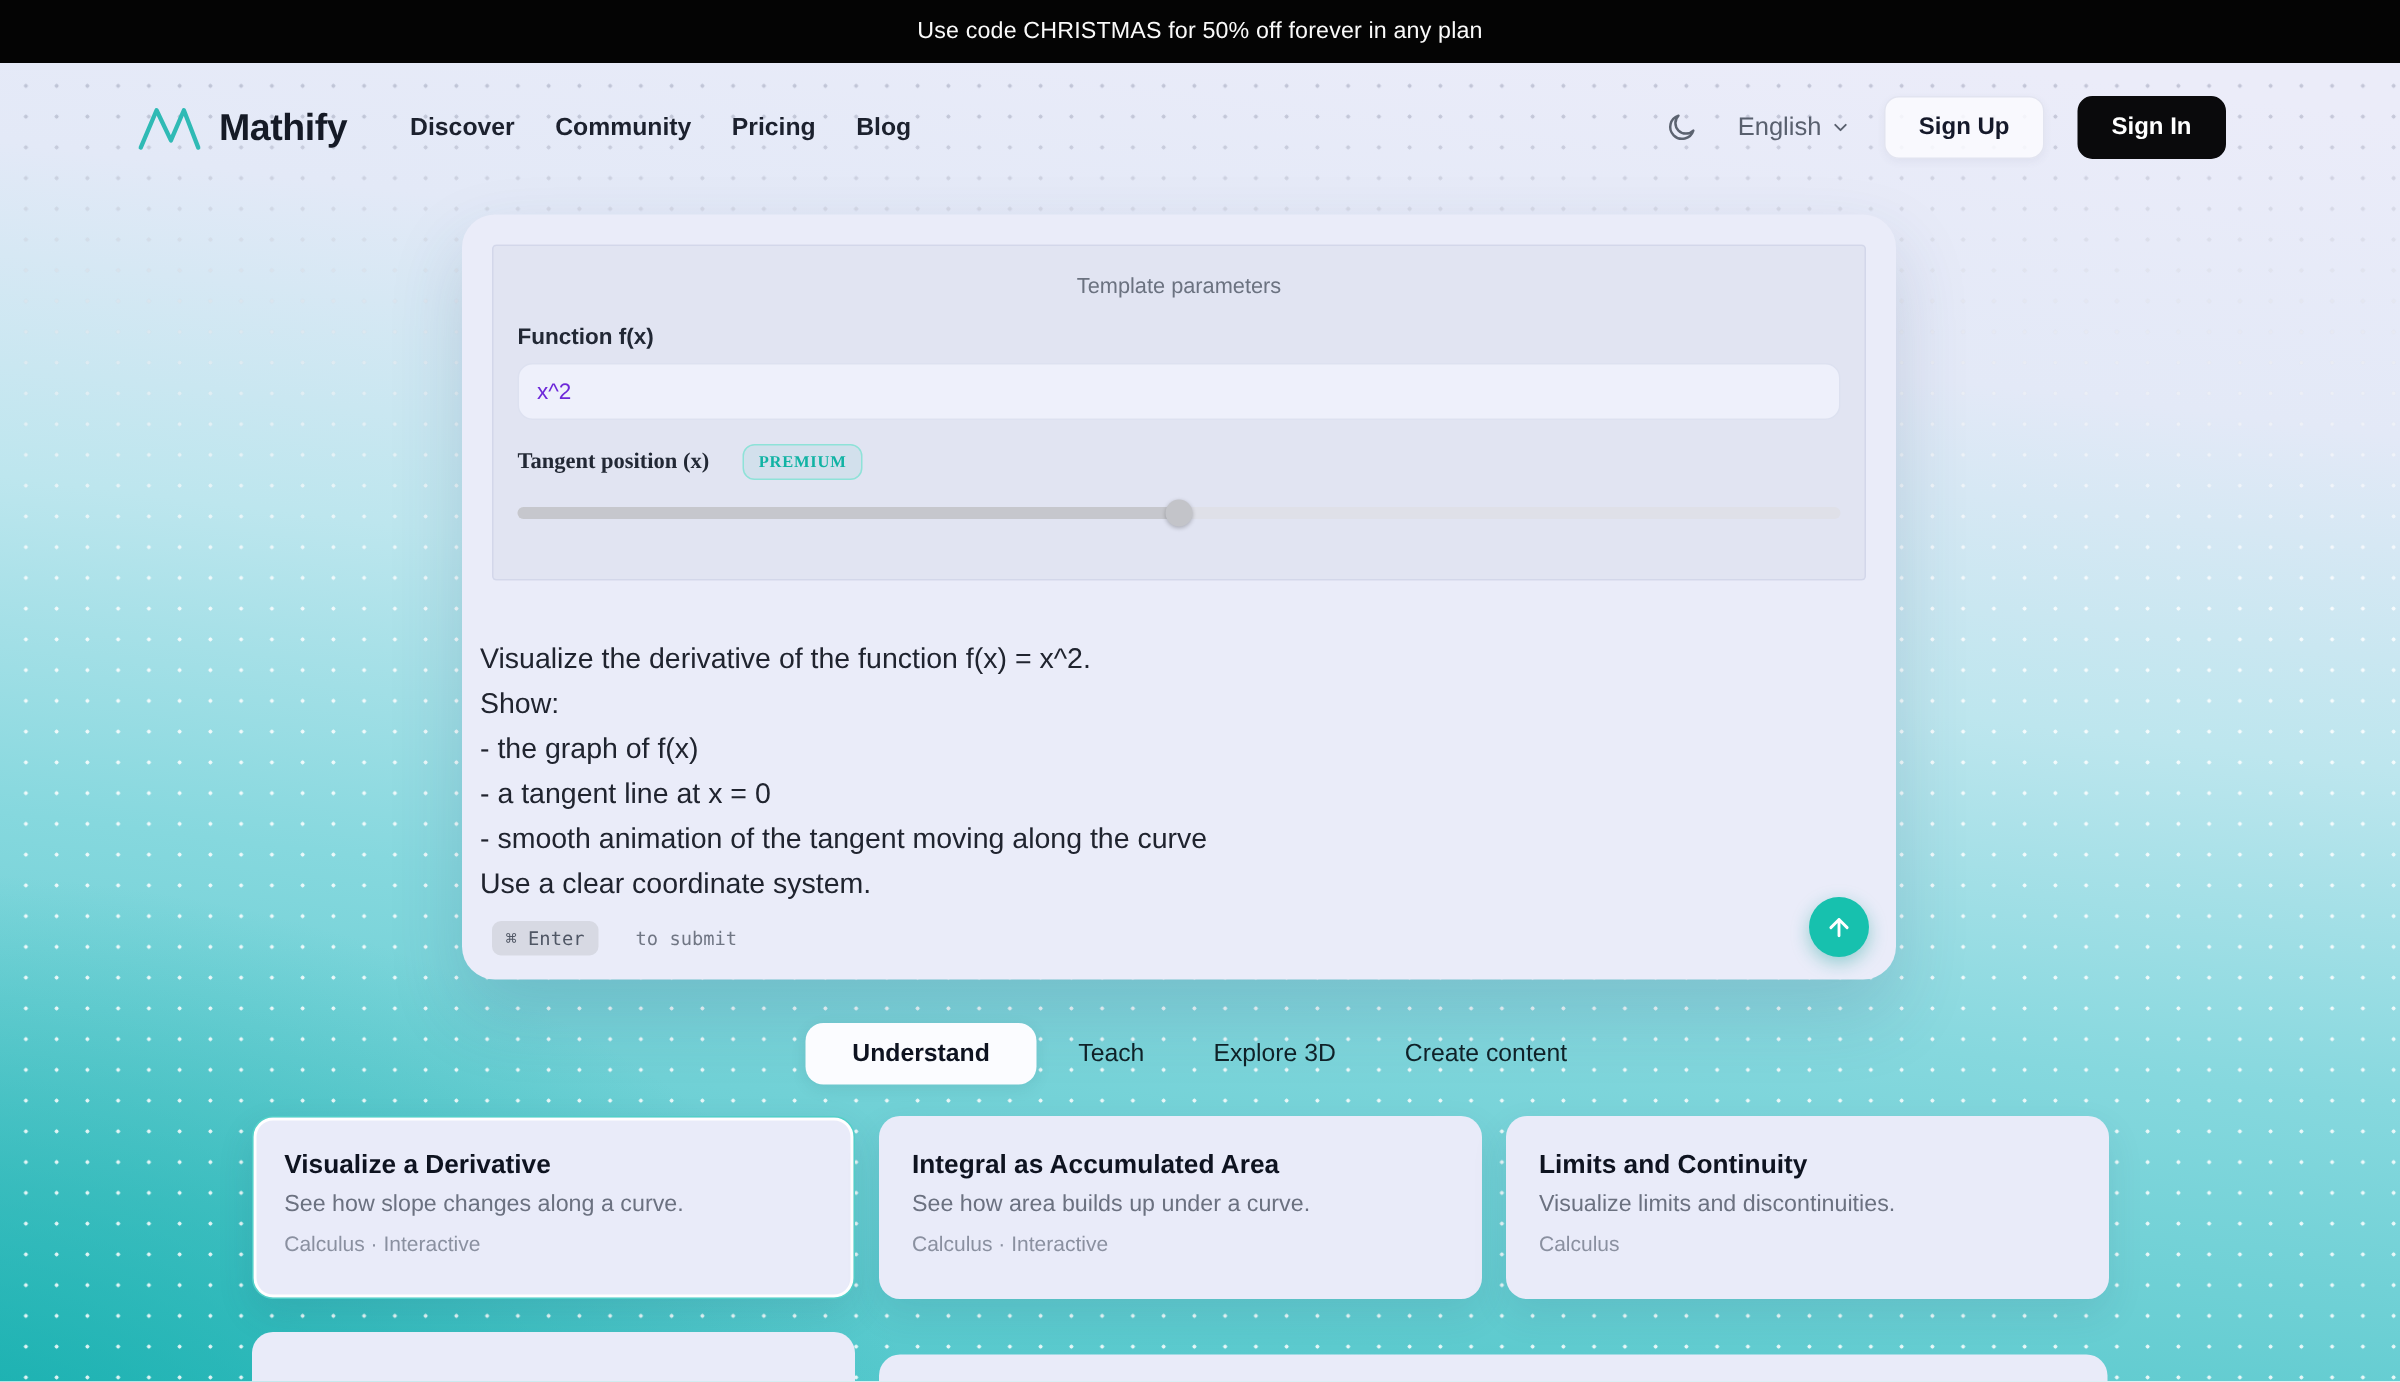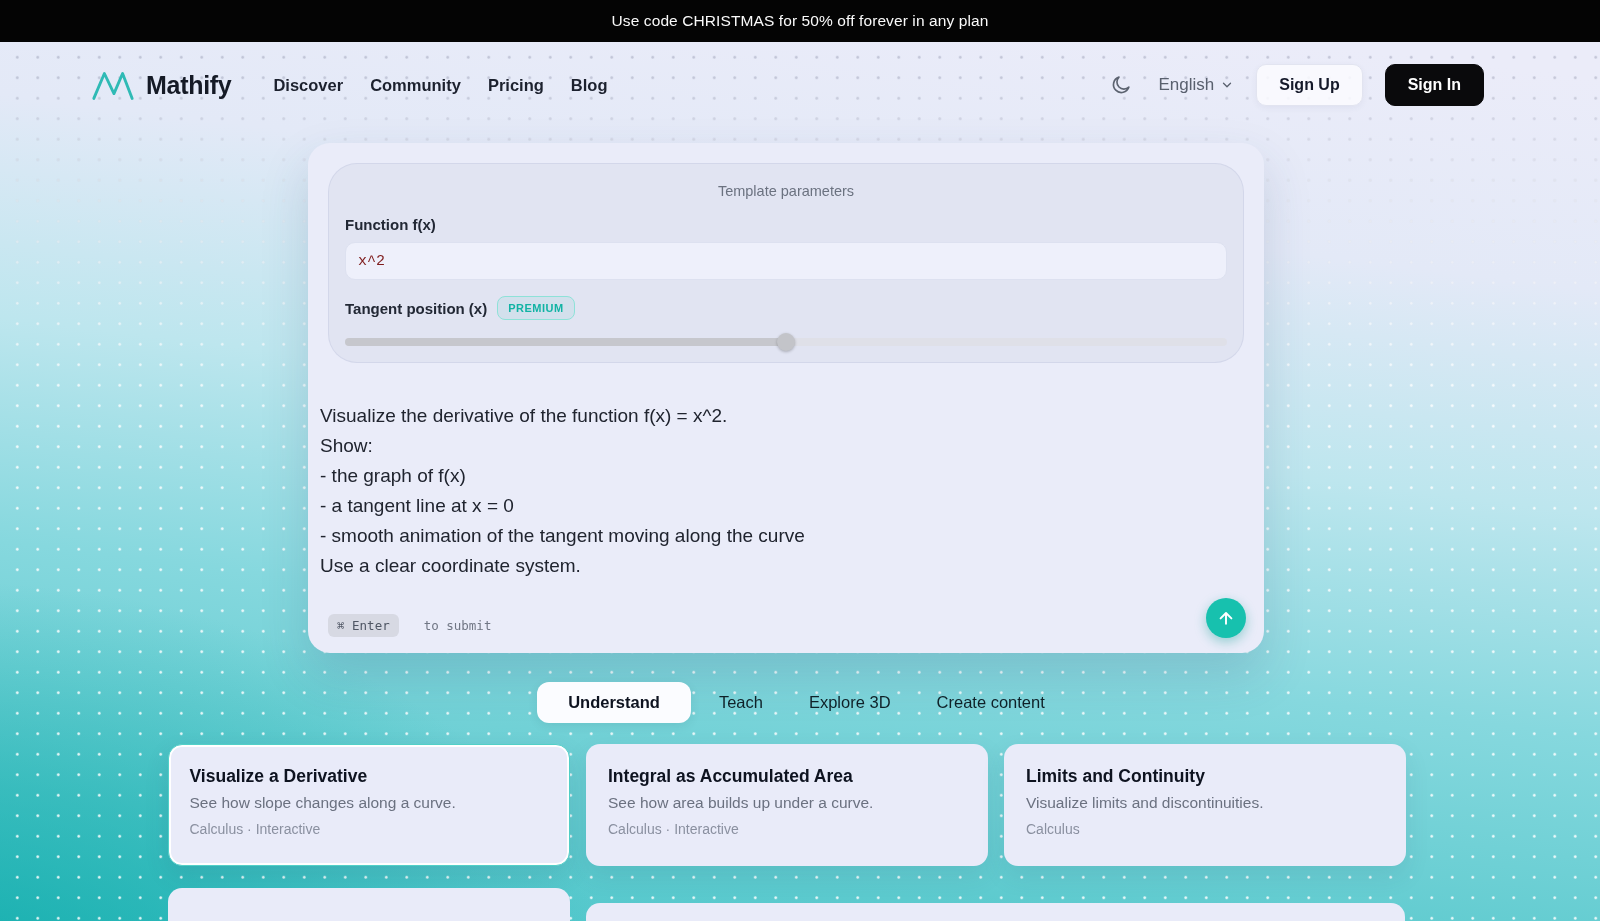--- a/index.html
+++ b/index.html
@@ -33,27 +33,27 @@
   .hright{display:flex;align-items:center;gap:22px;}
   .icon-btn{background:none;border:none;padding:4px;cursor:pointer;display:flex;align-items:center;}
   .lang{display:flex;align-items:center;gap:6px;color:#59606e;font-size:17px;cursor:pointer;}
   .btn{border-radius:10px;font-size:16px;font-weight:600;padding:11px 22px;cursor:pointer;font-family:inherit;}
   .btn-signup{background:rgba(252,252,255,0.85);border:1px solid #e2e4f0;color:#15192a;box-shadow:0 2px 6px rgba(60,70,110,0.06);}
   .btn-signin{background:#0a0a0c;border:1px solid #0a0a0c;color:#ffffff;}
 
   
   .card-main{position:absolute;left:308px;top:143px;width:956px;height:510px;background:#eaecf9;border-radius:22px;
     box-shadow:0 22px 48px rgba(45,70,110,0.17);box-sizing:border-box;}
-  .panel{position:relative;margin:20px;height:200px;background:#e1e4f2;border:1px solid rgba(185,192,220,0.35);
-    border-radius:29px;box-sizing:border-box;padding:0 16px;}
+  .panel{position:relative;margin:20px;height:224px;background:#e1e4f2;border:1px solid rgba(185,192,220,0.35);
+    border-radius:3px;box-sizing:border-box;padding:0 16px;}
   .panel-title{text-align:center;padding-top:19px;font-size:14.5px;font-weight:500;color:#6b7280;}
   .field-label{margin-top:17px;font-size:15px;font-weight:600;color:#222835;}
   .fn-input{margin-top:9px;width:100%;height:38px;background:#eef0fb;border:1px solid #dde1f0;border-radius:10px;
-    font-size:15px;color:#7f1d1d;padding:0 12px;box-sizing:border-box;font-family:Liberation Mono, monospace;outline:none;}
-  .tangent-row{margin-top:16px;display:flex;align-items:center;gap:10px;}
+    font-size:15px;color:#6d28d9;padding:0 12px;box-sizing:border-box;font-family:Liberation Sans, sans-serif;outline:none;}
+  .tangent-row{margin-top:16px;display:flex;align-items:center;gap:22px;font-family:Liberation Serif, serif;}
   .badge-premium{font-size:11px;font-weight:700;letter-spacing:.5px;color:#11b3a4;border:1px solid #8ee2d8;
     background:rgba(20,184,166,0.07);border-radius:8px;padding:5px 10px;}
   .slider{position:relative;margin-top:13px;height:18px;cursor:pointer;}
   .slider .track{position:absolute;left:0;right:0;top:5px;height:8px;border-radius:5px;background:#dfe0e8;}
   .slider .fill{position:absolute;left:0;top:5px;height:8px;border-radius:5px;background:#c6c7cd;}
   .slider .thumb{position:absolute;top:0;width:18px;height:18px;border-radius:50%;background:#c3c4c9;
     transform:translateX(-50%);box-shadow:0 1px 3px rgba(0,0,0,0.25);}
   .prompt{margin:38px 20px 0 12px;font-size:19px;line-height:30px;color:#20242f;}
   .composer-footer{position:absolute;left:20px;bottom:16px;display:flex;align-items:center;gap:25px;
     font-family:"DejaVu Sans Mono",monospace;font-size:12.5px;color:#707684;}

